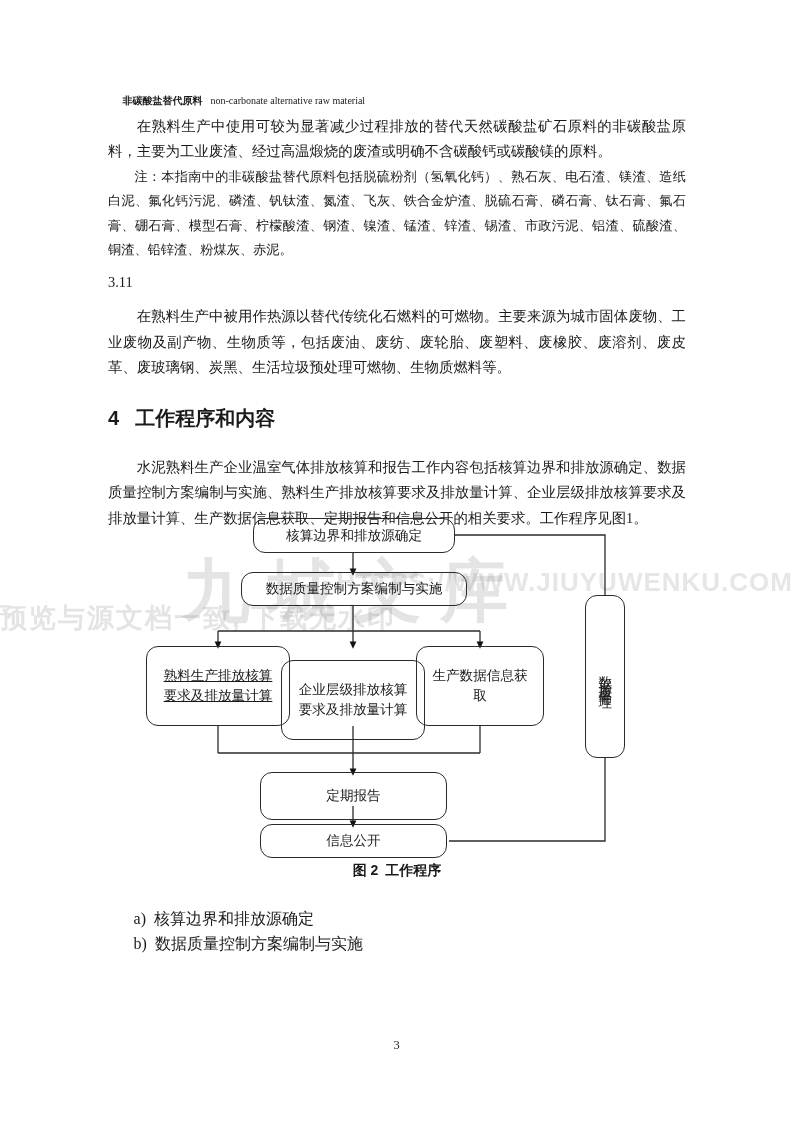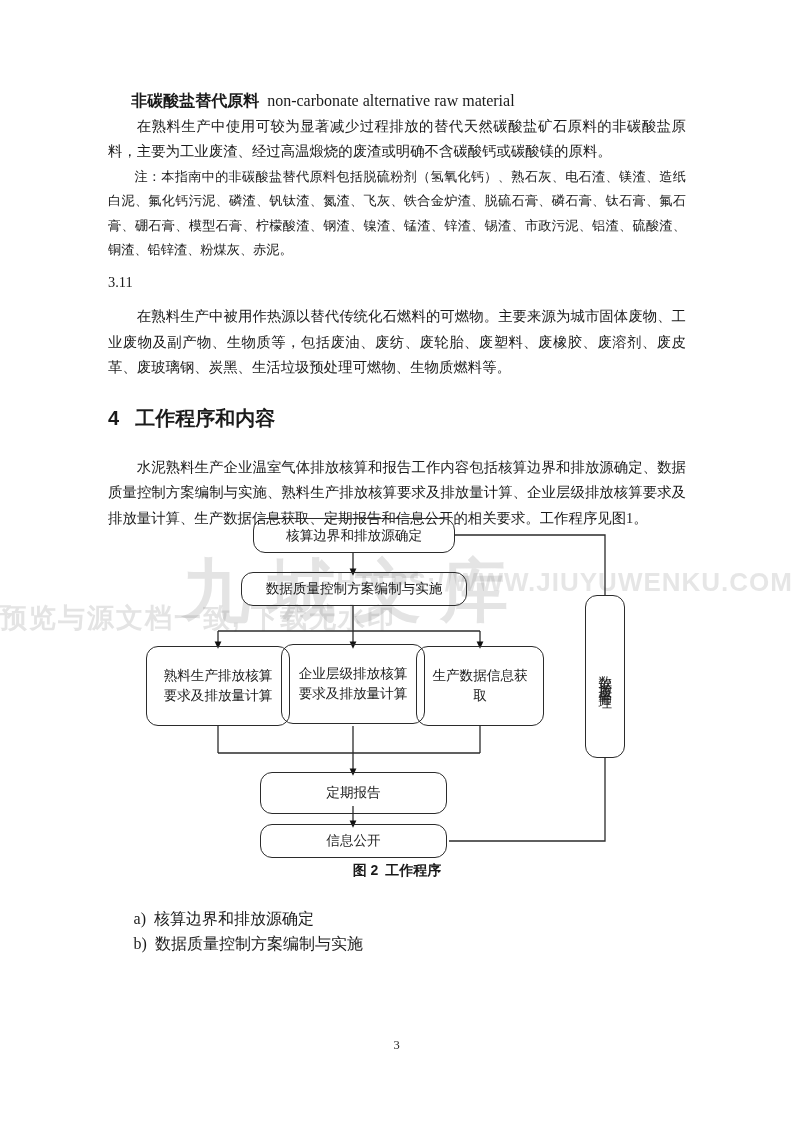--- a/index.html
+++ b/index.html
@@ -79,21 +79,21 @@
   }
   .p {
     font-size: 14.4px;
     line-height: 25.6px;
     text-align: justify;
     text-justify: inter-ideograph;
     margin: 0;
   }
   .indent { text-indent: 2em; }
   .term-line {
-    font-size: 16px;
+    font-size: 10px;
     line-height: 25.6px;
     margin: 0;
     text-indent: 1.45em;
   }
   .term-cn {
     font-weight: bold;
   }
   .term-en {
     font-weight: normal;
     margin-left: 8px;
@@ -280,33 +280,33 @@
     </svg>
 
     <div class="node" style="left:145px; top:5px; width:202px; height:35px;">
       <span>核算边界和排放源确定</span>
     </div>
 
     <div class="node" style="left:133px; top:59px; width:226px; height:34px;">
       <span>数据质量控制方案编制与实施</span>
     </div>
 
-    <div class="node" style="left:38px; top:133px; width:144px; height:80px; padding:0 12px;">
+    <div class="node" style="left:38px; top:133px; width:144px; height:80px; padding:0 12px;text-decoration:underline;">
       <span>熟料生产排放核算要求及排放量计算</span>
     </div>
 
-    <div class="node" style="left:173px; top:131px; width:144px; height:80px; padding:0 16px;">
+    <div class="node" style="left:173px; top:147px; width:144px; height:80px; padding:0 16px;">
       <span>企业层级排放核算要求及排放量计算</span>
     </div>
 
     <div class="node" style="left:308px; top:133px; width:128px; height:80px; padding:0 10px;">
       <span>生产数据信息获取</span>
     </div>
 
-    <div class="node" style="left:152px; top:259px; width:187px; height:42px;">
+    <div class="node" style="left:152px; top:259px; width:187px; height:48px;">
       <span>定期报告</span>
     </div>
 
     <div class="node" style="left:152px; top:311px; width:187px; height:34px;">
       <span>信息公开</span>
     </div>
 
     <div class="node-vert" style="left:477px; top:82px; width:40px; height:163px;">
       <span class="vtext">数据质量管理</span>
     </div>

